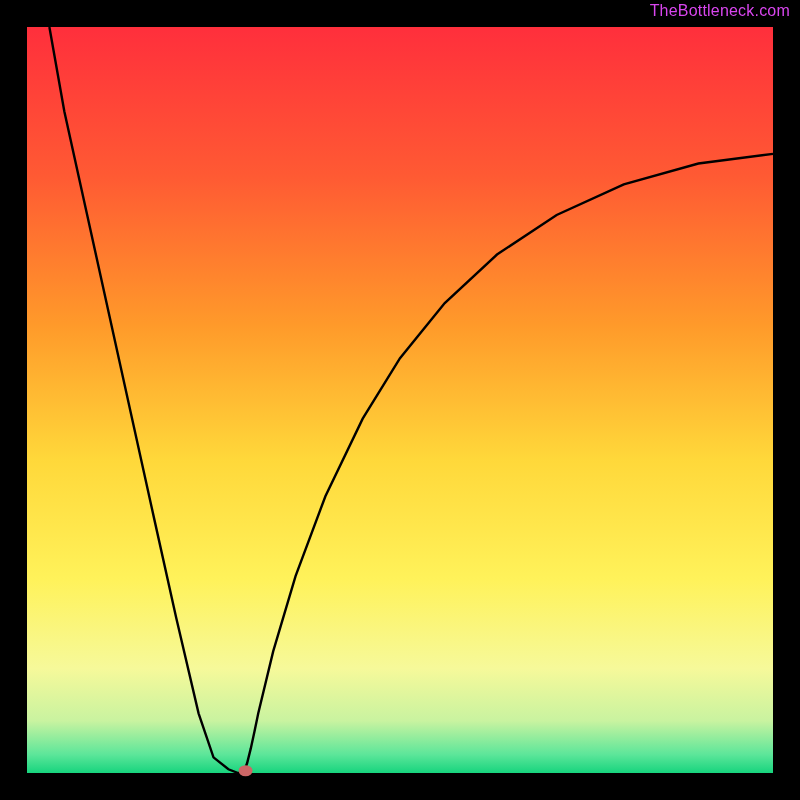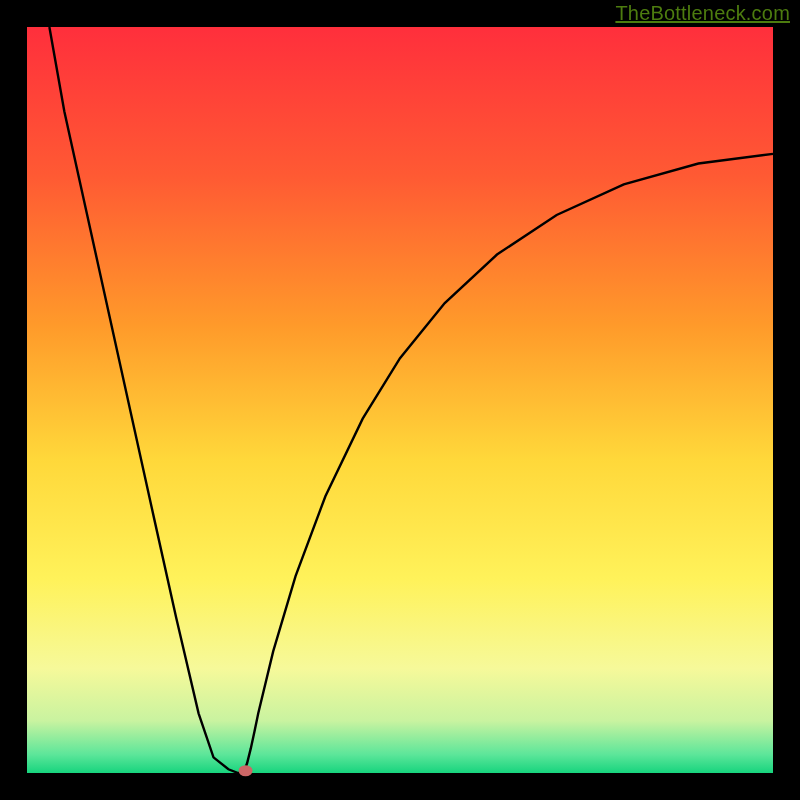--- a/index.html
+++ b/index.html
@@ -16,25 +16,24 @@
     top: 0;
     width: 800px;
     height: 800px;
     background: #000;
   }
   .watermark {
     position: absolute;
     top: 2px;
     right: 10px;
     font-family: Arial, Helvetica, sans-serif;
-    font-size: 20px;
-    color: #4d7c0f;
+    font-size: 16px;
+    color: #d946ef;
     letter-spacing: 0.2px;
     z-index: 20;
-    text-decoration: underline;
   }
   svg {
     position: absolute;
     left: 0;
     top: 0;
   }
 </style>
 </head>
 <body>
 

